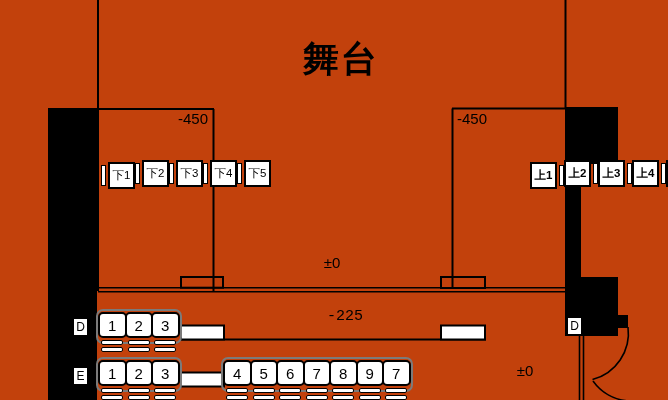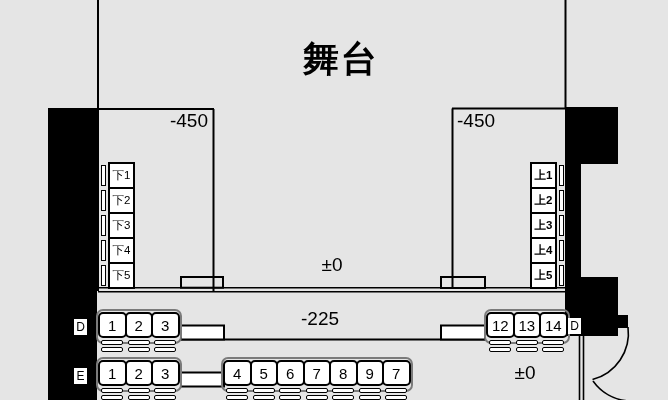--- a/index.html
+++ b/index.html
@@ -1,24 +1,24 @@
 <!DOCTYPE html>
 <html><head>
 <meta charset="utf-8">
 <style>
   html,body{margin:0;padding:0;background:#fff;}
   #canvas{
-    position:relative;width:668px;height:400px;background:#e5e5e5;
+    position:relative;width:668px;height:400px;background:#c2410c;
     font-family:"Liberation Sans","DejaVu Sans",sans-serif;
     overflow:hidden;color:#000;
   }
   #plan-svg{position:absolute;left:0;top:0;z-index:1;}
   .txt{position:absolute;z-index:3;color:#000;white-space:nowrap;}
   .stage-label{font-size:36px;font-weight:bold;letter-spacing:2px;}
-  .lvl{font-size:19px;}
+  .lvl{font-size:15px;}
   .rowletter{
     position:absolute;z-index:4;background:#fff;color:#000;
     width:13px;height:16px;line-height:16px;font-size:12px;text-align:center;
   }
   
   .hgroup{
     position:absolute;z-index:2;display:flex;align-items:flex-start;
     border:2px solid #7b7b7b;border-radius:7px;height:31px;
     background:transparent;
   }
@@ -27,21 +27,21 @@
   .sbox{
     box-sizing:border-box;width:28.5px;height:26px;background:#fff;
     border:2px solid #000;border-radius:5px;font-size:15px;
     display:flex;align-items:center;justify-content:center;margin-top:1px;
   }
   .sbar{
     box-sizing:border-box;width:22px;height:5.5px;background:#fff;
     border:1.5px solid #000;border-radius:2px;margin-top:1.5px;
   }
   
-  .vgroup{position:absolute;z-index:2;display:flex;flex-direction:column;}
+  .vgroup{position:absolute;z-index:2;display:flex;flex-direction:row;}
   .vcell{display:flex;align-items:center;height:27px;margin-top:-2px;}
   .vcell:first-child{margin-top:0;}
   .vbox{
     box-sizing:border-box;width:27px;height:27px;background:#fff;
     border:2px solid #000;font-size:11.5px;
     display:flex;align-items:center;justify-content:center;
   }
   .vbar{
     box-sizing:border-box;width:5px;height:21px;background:#fff;
     border:1.5px solid #000;
@@ -98,21 +98,21 @@
       <path d="M628 327 A48 48 0 0 1 592.5 379.5"></path>
       <path d="M593 381 A48 48 0 0 0 629 401"></path>
     </g>
   </svg>
 
   <div class="txt stage-label" style="left:241px;top:35px;width:200px;text-align:center;">舞台</div>
 
   <div class="txt lvl" style="left:150px;top:110px;width:58px;text-align:right;">-450</div>
   <div class="txt lvl" style="left:457px;top:110px;">-450</div>
   <div class="txt lvl" style="left:301px;top:254px;width:62px;text-align:center;">±0</div>
-  <div class="txt lvl" style="left:301px;top:308px;width:62px;text-align:left;">-225</div>
+  <div class="txt lvl" style="left:301px;top:308px;width:62px;text-align:right;font-family:Liberation Mono, monospace;">-225</div>
   <div class="txt lvl" style="left:495px;top:362px;width:60px;text-align:center;">±0</div>
 
   <div class="rowletter" style="left:74px;top:319px;">D</div>
   <div class="rowletter" style="left:74px;top:368px;">E</div>
   <div class="rowletter" style="left:568px;top:318px;">D</div>
 
   <div class="vgroup" style="left:101px;top:162px;">
     <div class="vcell">
       <div class="vbar left"></div>
       <div class="vbox">下1</div>
@@ -169,37 +169,20 @@
       <div class="sbar"></div>
       <div class="sbar"></div>
     </div>
     <div class="cell">
       <div class="sbox">3</div>
       <div class="sbar"></div>
       <div class="sbar"></div>
     </div>
   </div>
 
-  <div class="hgroup" style="left:484px;top:309px;">
-    <div class="cell">
-      <div class="sbox">12</div>
-      <div class="sbar"></div>
-      <div class="sbar"></div>
-    </div>
-    <div class="cell">
-      <div class="sbox">13</div>
-      <div class="sbar"></div>
-      <div class="sbar"></div>
-    </div>
-    <div class="cell">
-      <div class="sbox">14</div>
-      <div class="sbar"></div>
-      <div class="sbar"></div>
-    </div>
-  </div>
 
   <div class="hgroup" style="left:96px;top:357px;">
     <div class="cell">
       <div class="sbox">1</div>
       <div class="sbar"></div>
       <div class="sbar"></div>
     </div>
     <div class="cell">
       <div class="sbox">2</div>
       <div class="sbar"></div>

